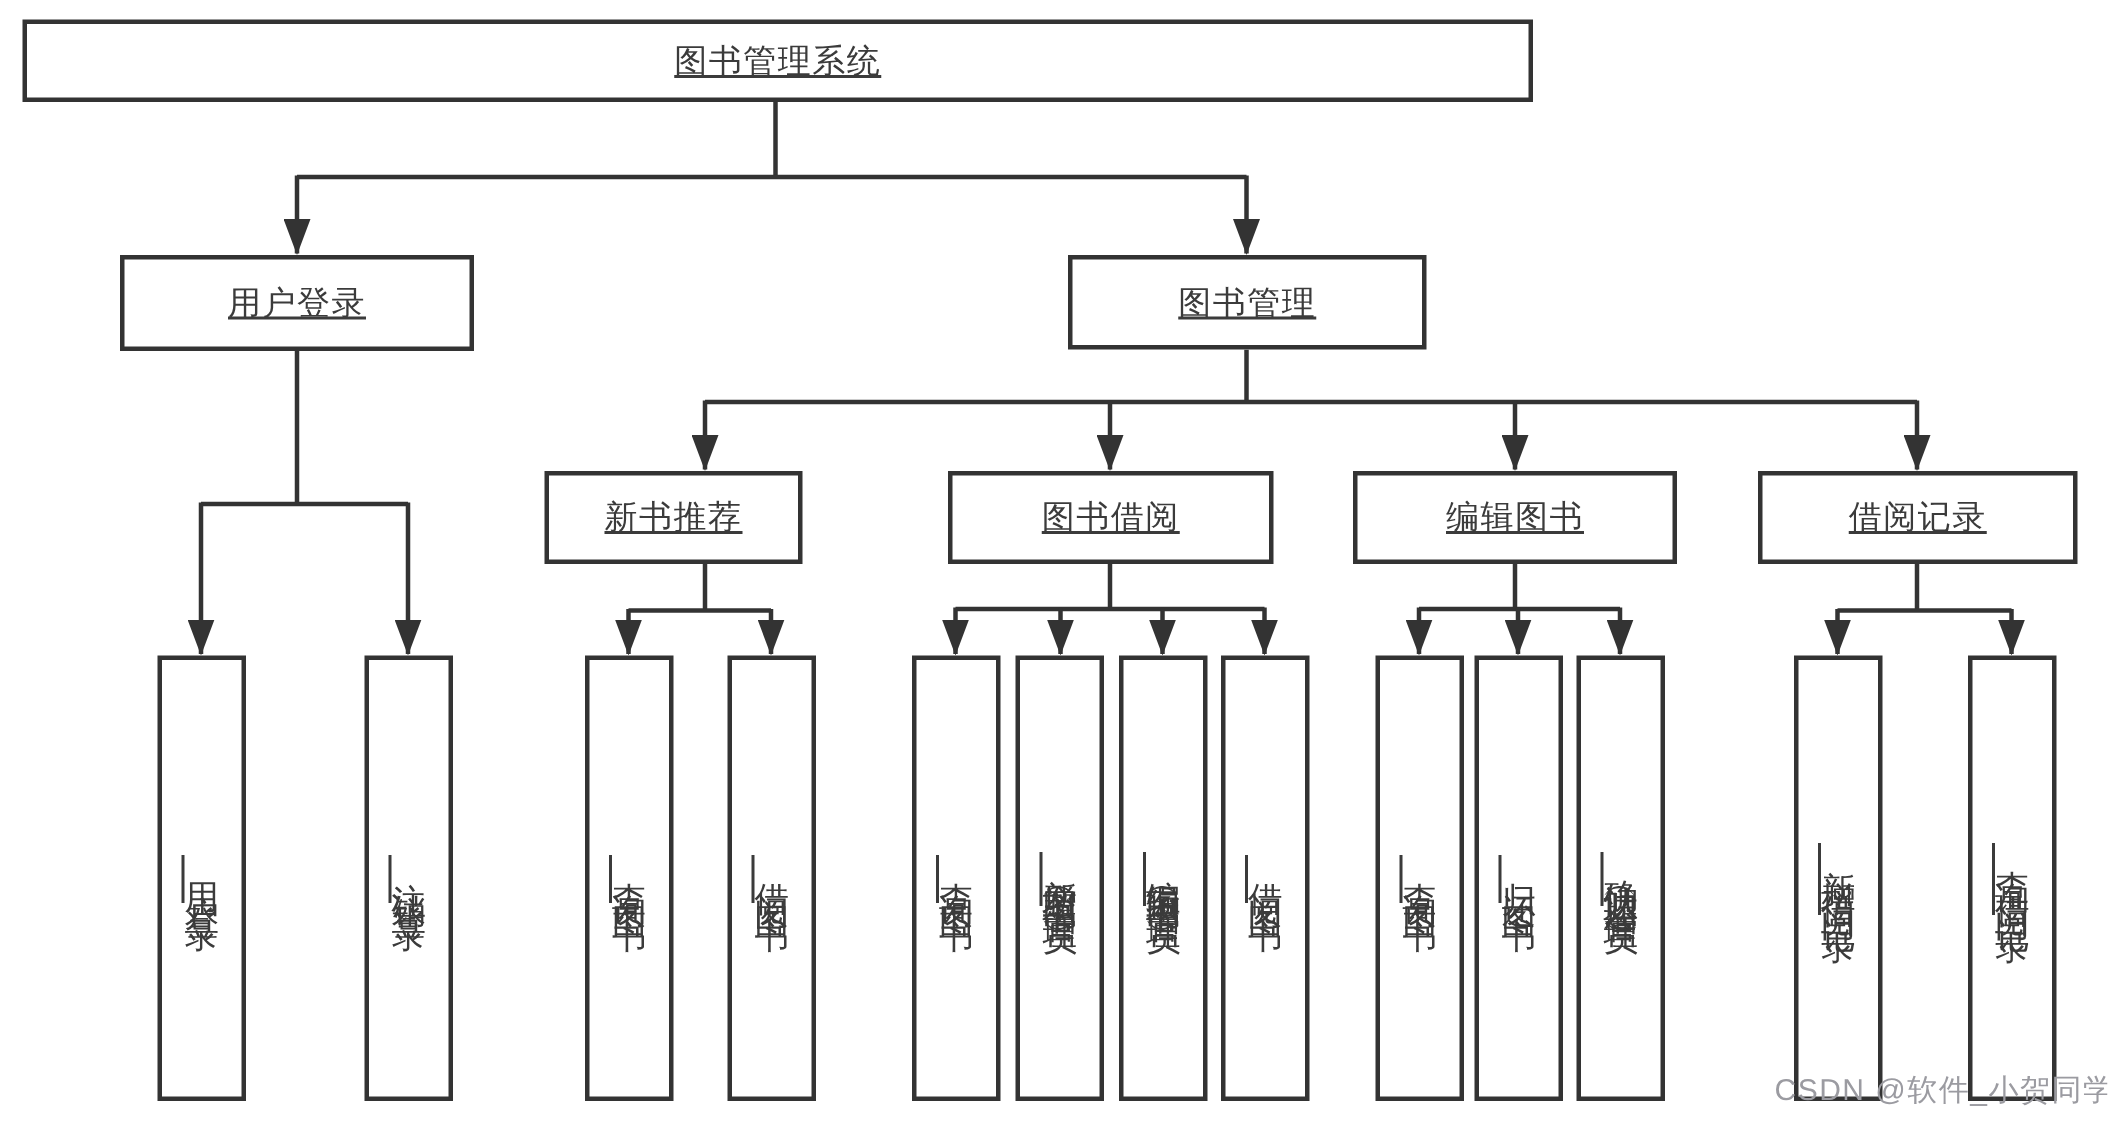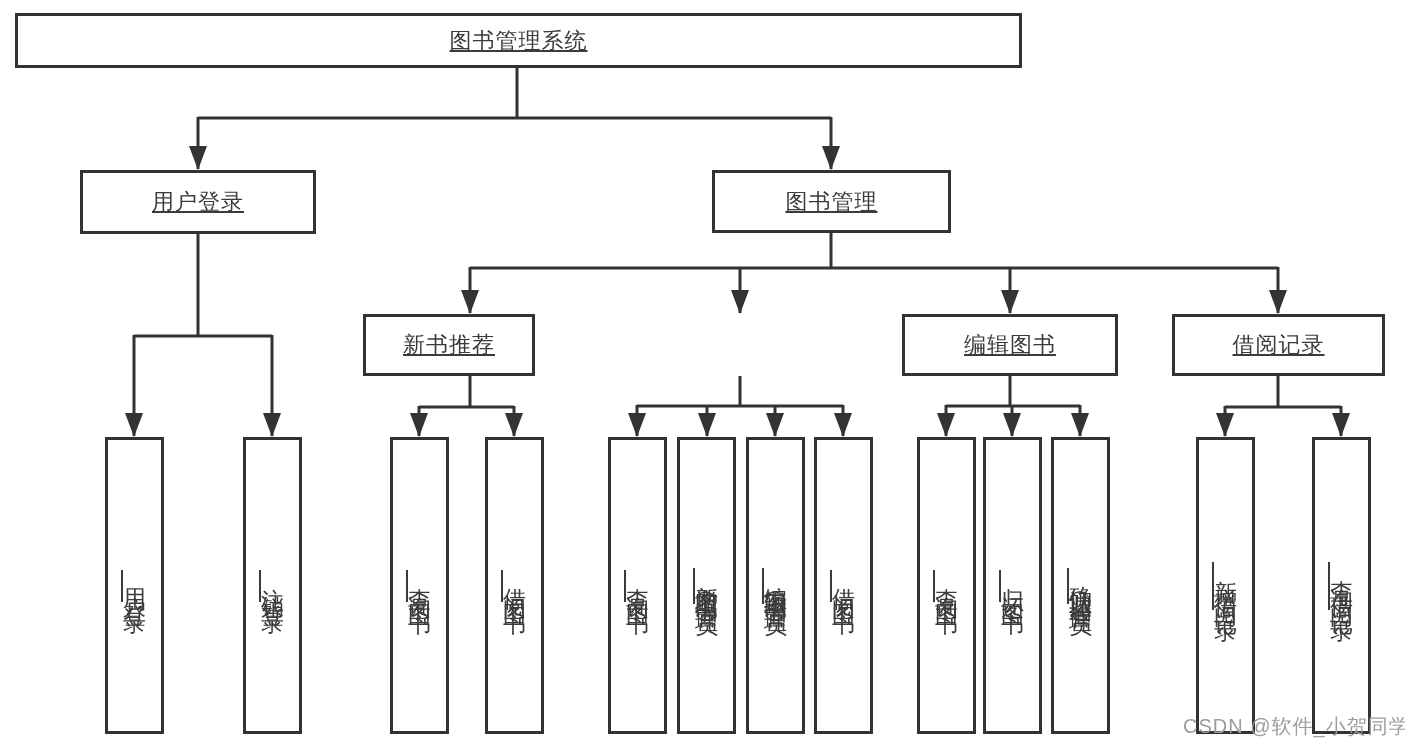--- a/index.html
+++ b/index.html
@@ -129,20 +129,21 @@
       <line x1="1341" y1="406" x2="1341" y2="436" marker-end="url(#arrow)"></line>
     </g>
   </svg>
 
   <div class="node" id="node-root">图书管理系统</div>
 
   <div class="node" id="node-login">用户登录</div>
   <div class="node" id="node-mgmt">图书管理</div>
 
   <div class="node" id="node-sec0">新书推荐</div>
+  <div class="node" id="node-sec1">图书借阅</div>
   <div class="node" id="node-sec2">编辑图书</div>
   <div class="node" id="node-sec3">借阅记录</div>
 
   <div class="node vertical" id="leaf-login-0">用户登录</div>
   <div class="node vertical" id="leaf-login-1">注销登录</div>
 
   <div class="node vertical" id="leaf-s0-0">查询图书</div>
   <div class="node vertical" id="leaf-s0-1">借阅图书</div>
 
   <div class="node vertical" id="leaf-s1-0">查询图书</div>

